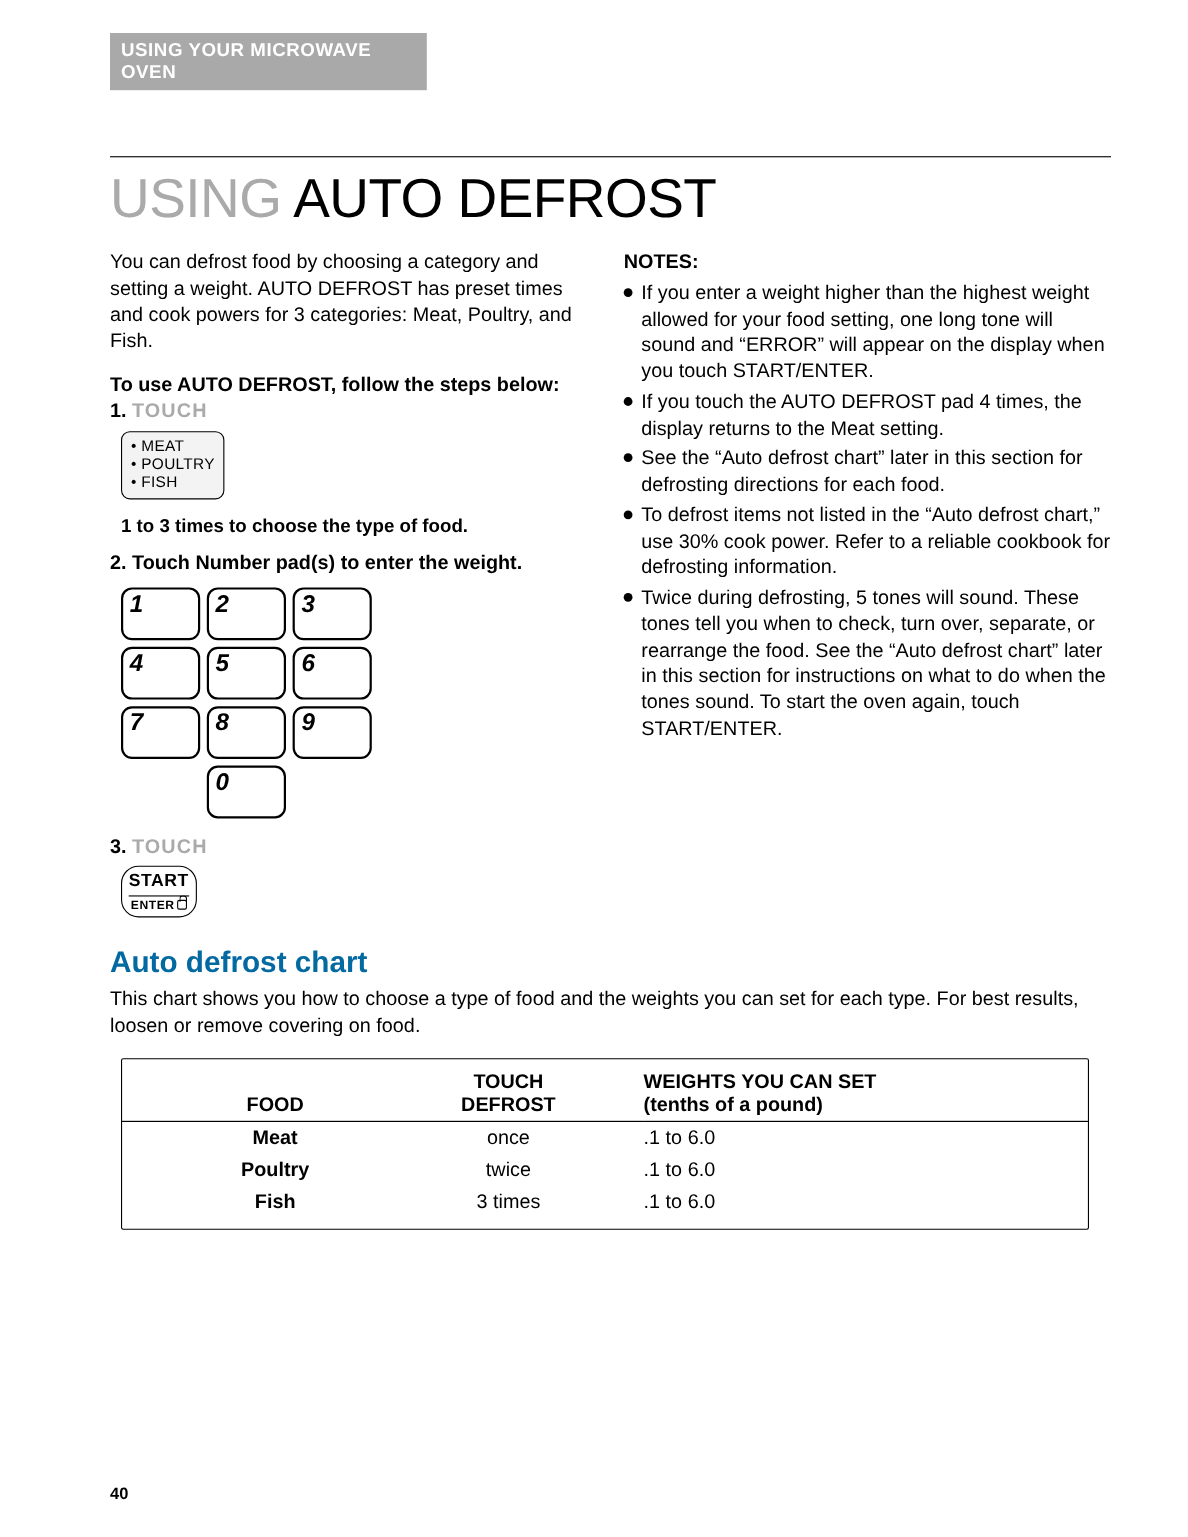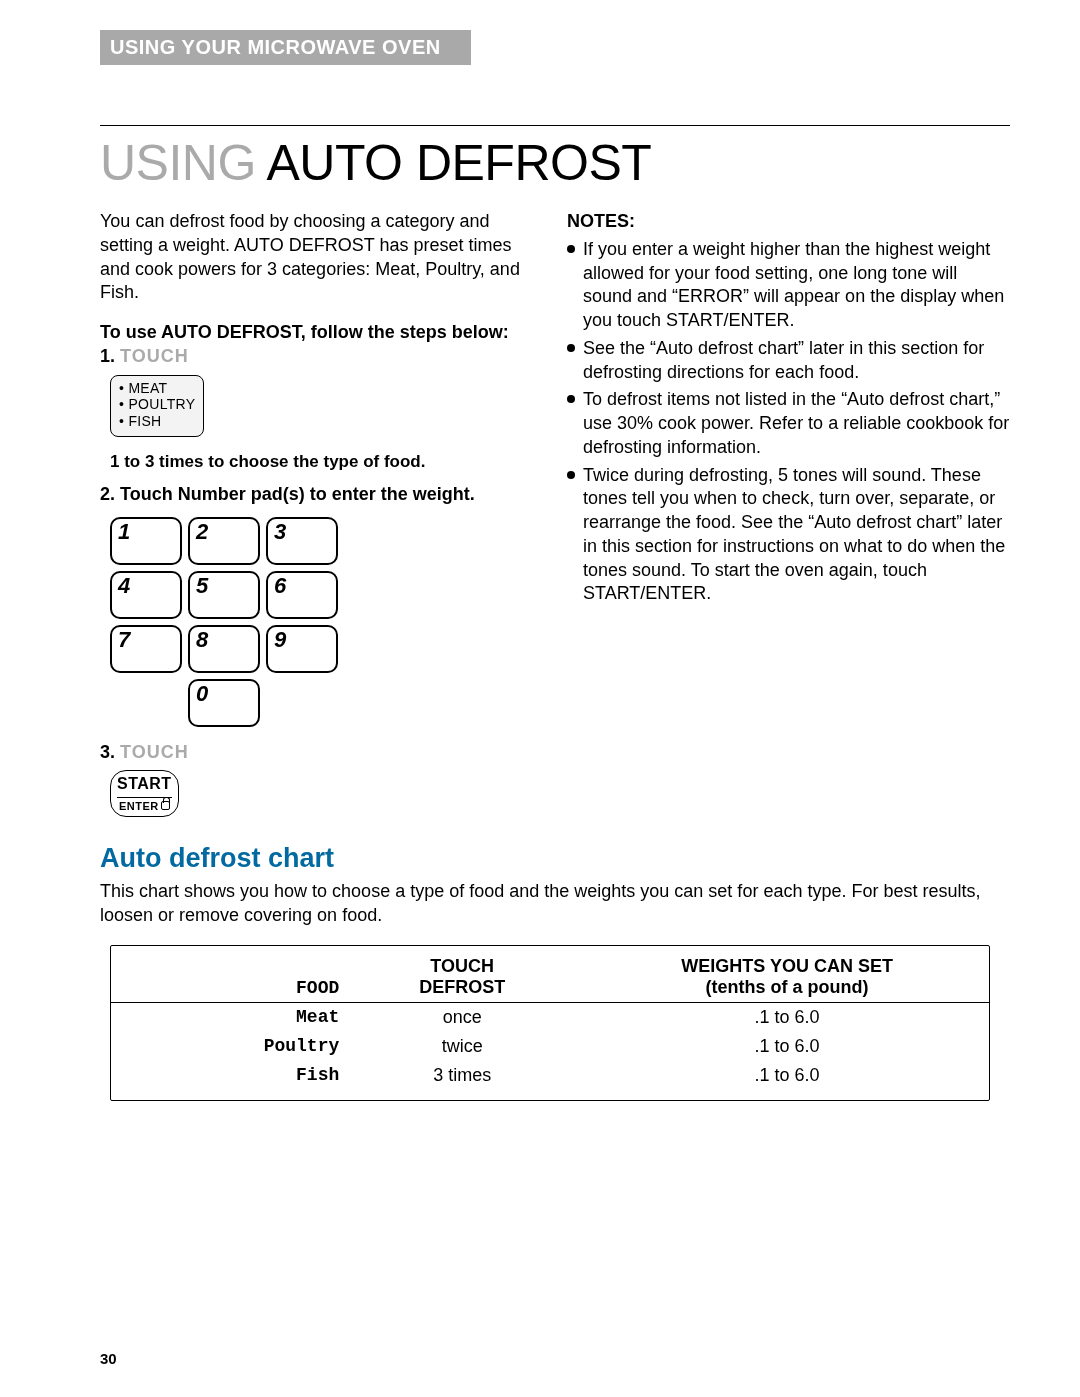--- a/index.html
+++ b/index.html
@@ -10,24 +10,24 @@
     font-family: Helvetica, Arial, sans-serif;
     color: #000;
     padding: 30px 70px 30px 100px;
     position: relative;
   }
   .header-bar {
     background: #a9a9a9;
     color: #fff;
     font-weight: bold;
     letter-spacing: 0.5px;
-    font-size: 20px;
+    font-size: 17px;
     padding: 6px 10px;
     display: inline-block;
-    width: 371px;
+    width: 288px;
     font-stretch: condensed;
     font-family: "Arial Narrow", Arial, sans-serif;
   }
   .rule {
     border-top: 1px solid #000;
     margin: 60px 0 8px 0;
   }
   .title {
     font-family: "Arial Narrow", Arial, sans-serif;
     font-weight: normal;
@@ -115,23 +115,23 @@
   .chart-box {
     border: 1px solid #000;
     border-radius: 2px;
     margin: 0 20px 0 10px;
     padding-bottom: 10px;
   }
   table { width: 100%; border-collapse: collapse; font-size: 18px; }
   thead th { padding: 10px 0 4px 0; font-weight: bold; }
   thead tr.hline th { border-bottom: 1px solid #000; }
   tbody td { padding: 4px 0; }
-  .c1 { width: 26%; text-align: right; padding-left: 50px !important; font-weight: bold; font-family: Liberation Mono, monospace;}
+  .c1 { width: 26%; text-align: center; padding-left: 50px !important; font-weight: bold;}
   .c2 { width: 28%; text-align: center; }
-  .c3 { width: 46%; text-align: center; }
+  .c3 { width: 46%; text-align: left; }
   thead .c1 { vertical-align: bottom; }
   tbody .c2 { font-weight: normal; }
   .page-num { position: absolute; bottom: 30px; left: 100px; font-size: 15px; font-weight: bold;}
 </style>
 </head>
 <body>
 
 
 
 <div class="header-bar">USING YOUR MICROWAVE OVEN</div>
@@ -188,20 +188,21 @@
         <span>ENTER</span>
         <span class="lock-icon"></span>
       </div>
     </div>
   </div>
 
   <div class="col">
     <p class="notes-head">NOTES:</p>
     <ul class="notes-list">
       <li>If you enter a weight higher than the highest weight allowed for your food setting, one long tone will sound and “ERROR” will appear on the display when you touch START/ENTER.</li>
+      <li>If you touch the AUTO DEFROST pad 4 times, the display returns to the Meat setting.</li>
       <li>See the “Auto defrost chart” later in this section for defrosting directions for each food.</li>
       <li>To defrost items not listed in the “Auto defrost chart,” use 30% cook power. Refer to a reliable cookbook for defrosting information.</li>
       <li>Twice during defrosting, 5 tones will sound. These tones tell you when to check, turn over, separate, or rearrange the food. See the “Auto defrost chart” later in this section for instructions on what to do when the tones sound. To start the oven again, touch START/ENTER.</li>
     </ul>
   </div>
 </div>
 
 <h2 class="chart-title">Auto defrost chart</h2>
 <p class="chart-intro">This chart shows you how to choose a type of food and the weights you can set for each type. For best results, loosen or remove covering on food.</p>
 
@@ -233,16 +234,16 @@
       </tr>
       <tr>
         <td class="c1">Fish</td>
         <td class="c2">3 times</td>
         <td class="c3">.1 to 6.0</td>
       </tr>
     </tbody>
   </table>
 </div>
 
-<div class="page-num">30</div>
+<div class="page-num">40</div>
 
 
 
 
 </body></html>

